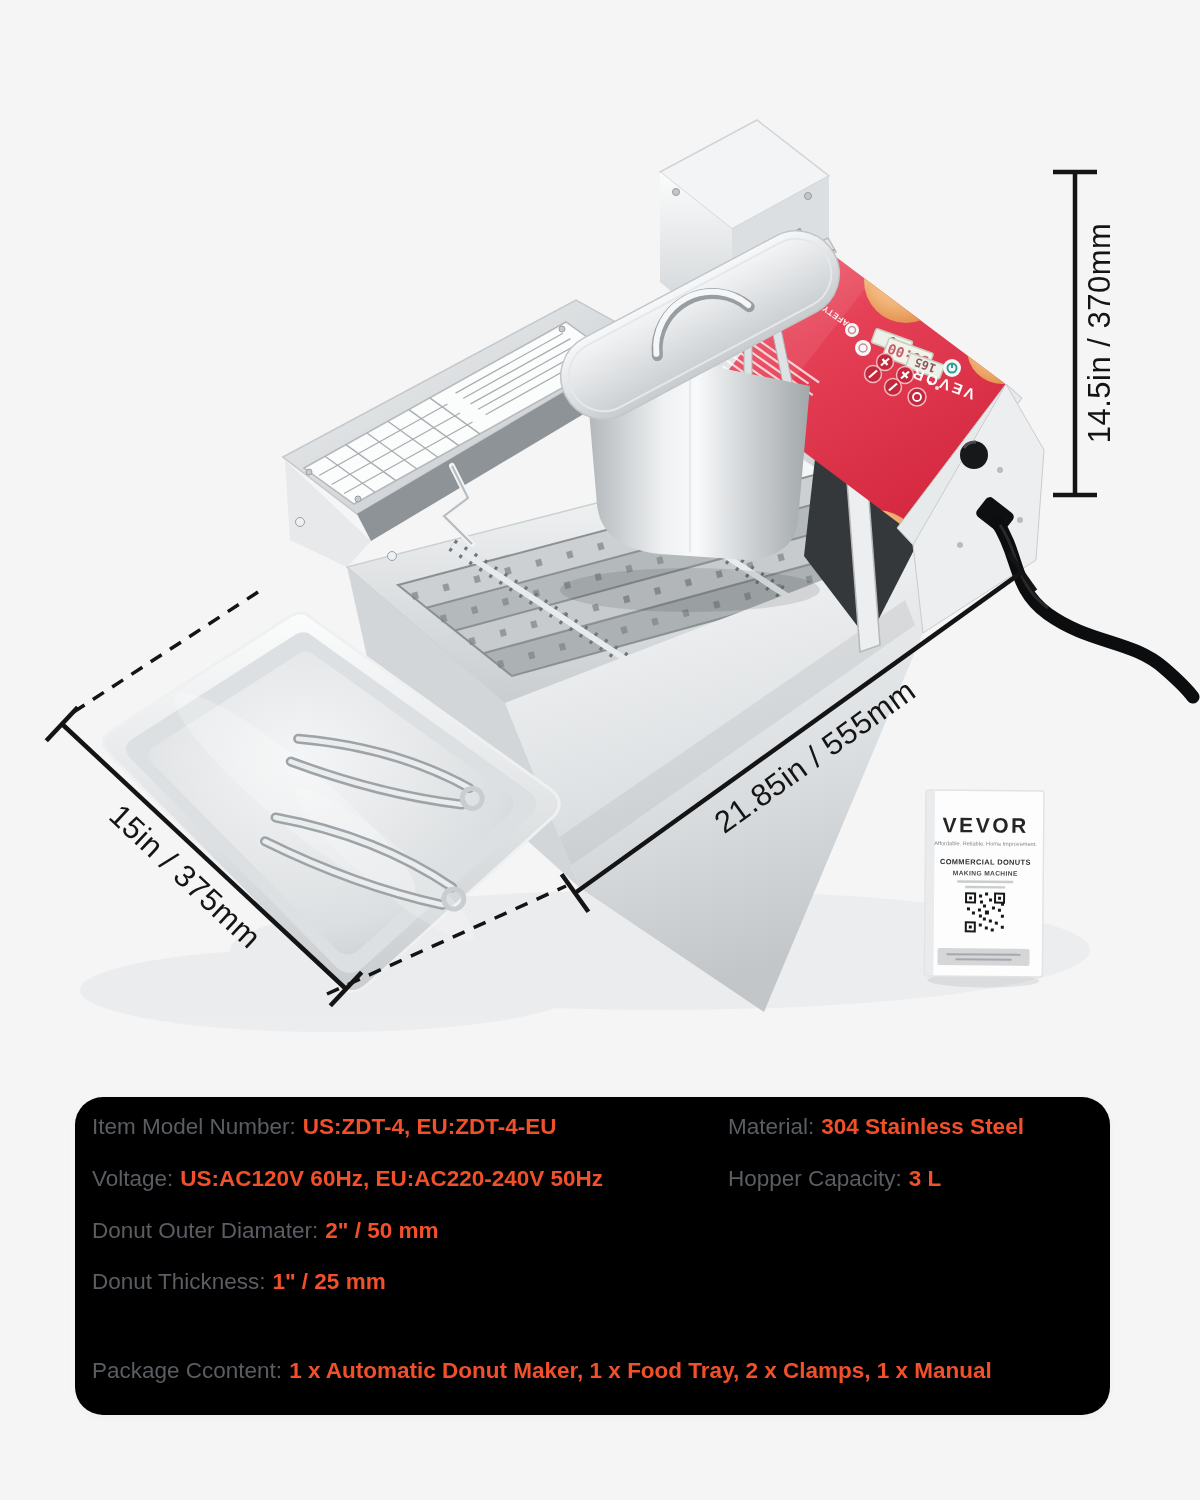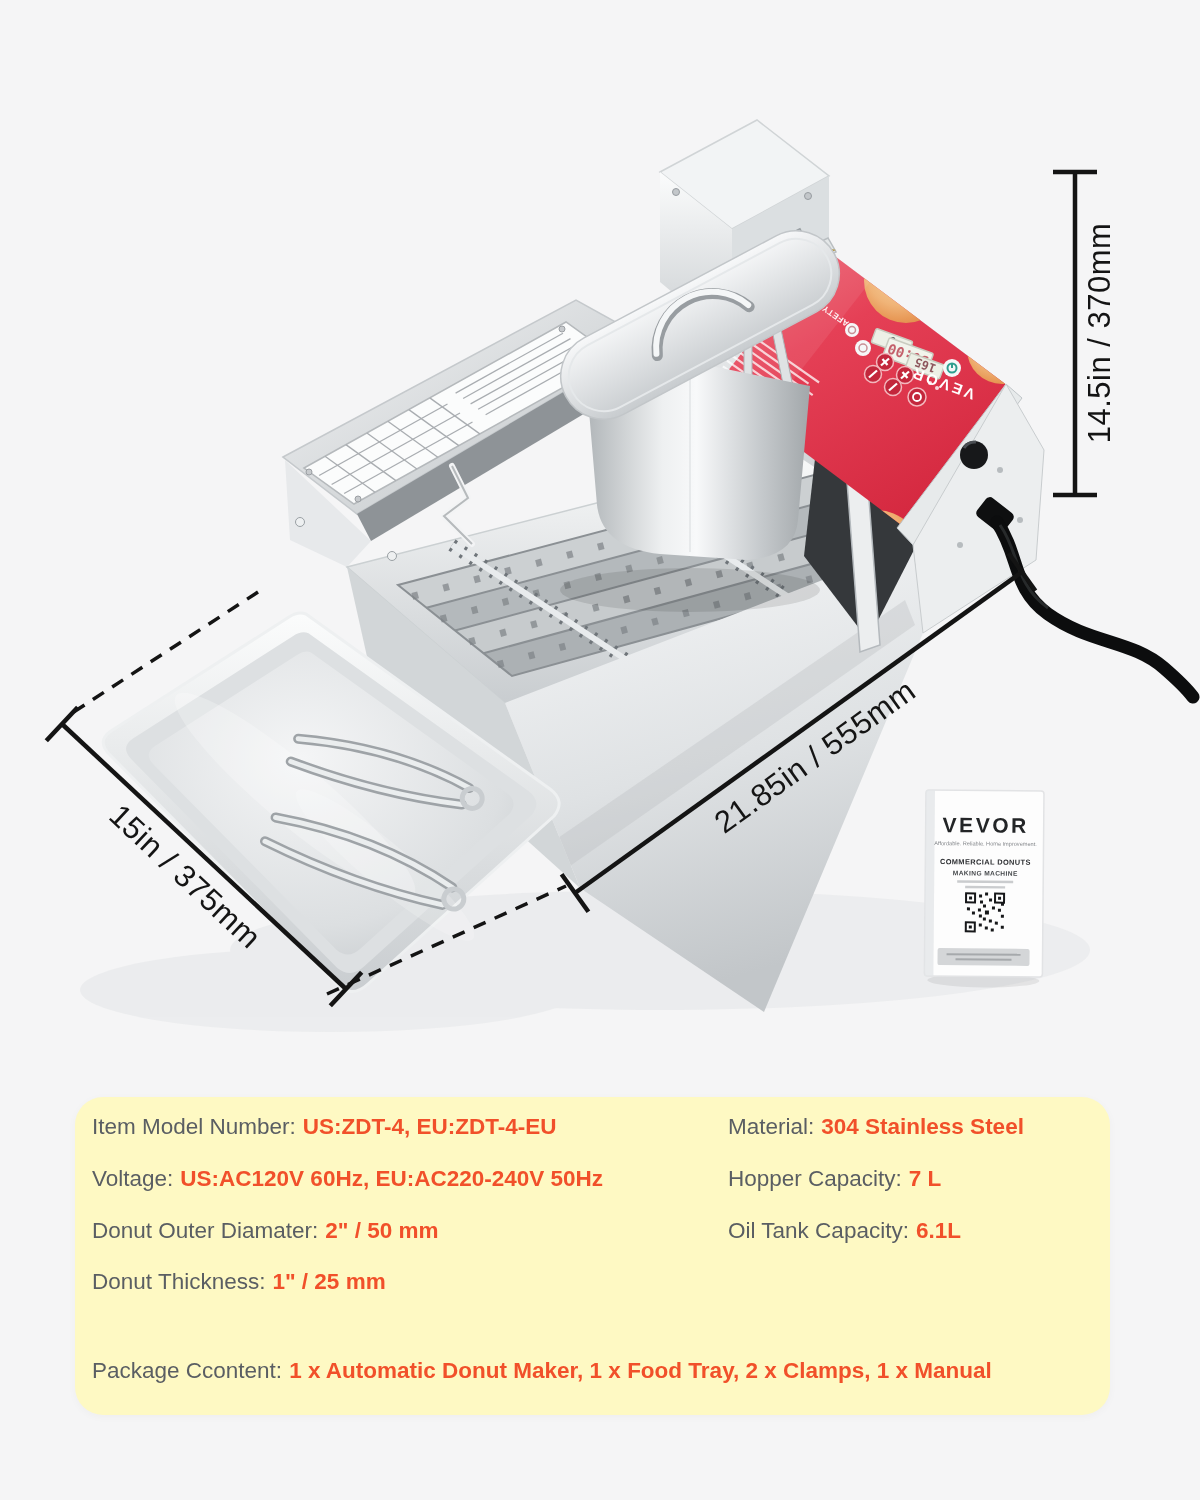--- a/index.html
+++ b/index.html
@@ -1,20 +1,20 @@
 <!DOCTYPE html>
 <html><head>
 <meta charset="utf-8">
 <style>
   html,body{margin:0;padding:0;background:#f5f5f6;}
   .page{position:relative;width:1200px;height:1500px;background:#f5f5f6;overflow:hidden;
         font-family:"Liberation Sans",sans-serif;}
   .scene{position:absolute;left:0;top:0;width:1200px;height:1080px;}
   
-  .spec-card{position:absolute;left:75px;top:1097px;width:1035px;height:318px;background:#fef9c3;
+  .spec-card{position:absolute;left:75px;top:1097px;width:1035px;height:318px;background:#000000;
              border-radius:28px;box-shadow:0 2px 8px rgba(0,0,0,.03);}
   .spec-col{position:absolute;top:4px;}
   .spec-col.left{left:17px;}
   .spec-col.right{left:653px;}
   .spec-row{height:51.8px;line-height:51.8px;font-size:22.5px;color:#5a5e63;white-space:nowrap;}
   .spec-row .val{font-weight:bold;color:#f1502a;margin-left:7px;}
   .spec-row.package{position:absolute;left:17px;top:248px;}
   svg text{font-family:"Liberation Sans",sans-serif;}
   .dim-label{font-size:31px;fill:#141414;letter-spacing:0.5px;}
   .lcd{font-family:"DejaVu Sans Mono",monospace;font-weight:bold;}
@@ -398,24 +398,21 @@
     </div>
     <div class="spec-row">
       <span>Donut Thickness:</span><span class="val">1" / 25 mm</span>
     </div>
   </div>
   <div class="spec-col right">
     <div class="spec-row">
       <span>Material:</span><span class="val">304 Stainless Steel</span>
     </div>
     <div class="spec-row">
-      <span>Hopper Capacity:</span><span class="val">7 L</span>
-    </div>
-    <div class="spec-row">
-      <span>Oil Tank Capacity:</span><span class="val">6.1L</span>
+      <span>Hopper Capacity:</span><span class="val">3 L</span>
     </div>
   </div>
   <div class="spec-row package">
     <span>Package Ccontent:</span><span class="val">1 x Automatic Donut Maker, 1 x Food Tray, 2 x Clamps, 1 x Manual</span>
   </div>
 </div>
 
 </div>
 
 </body></html>

